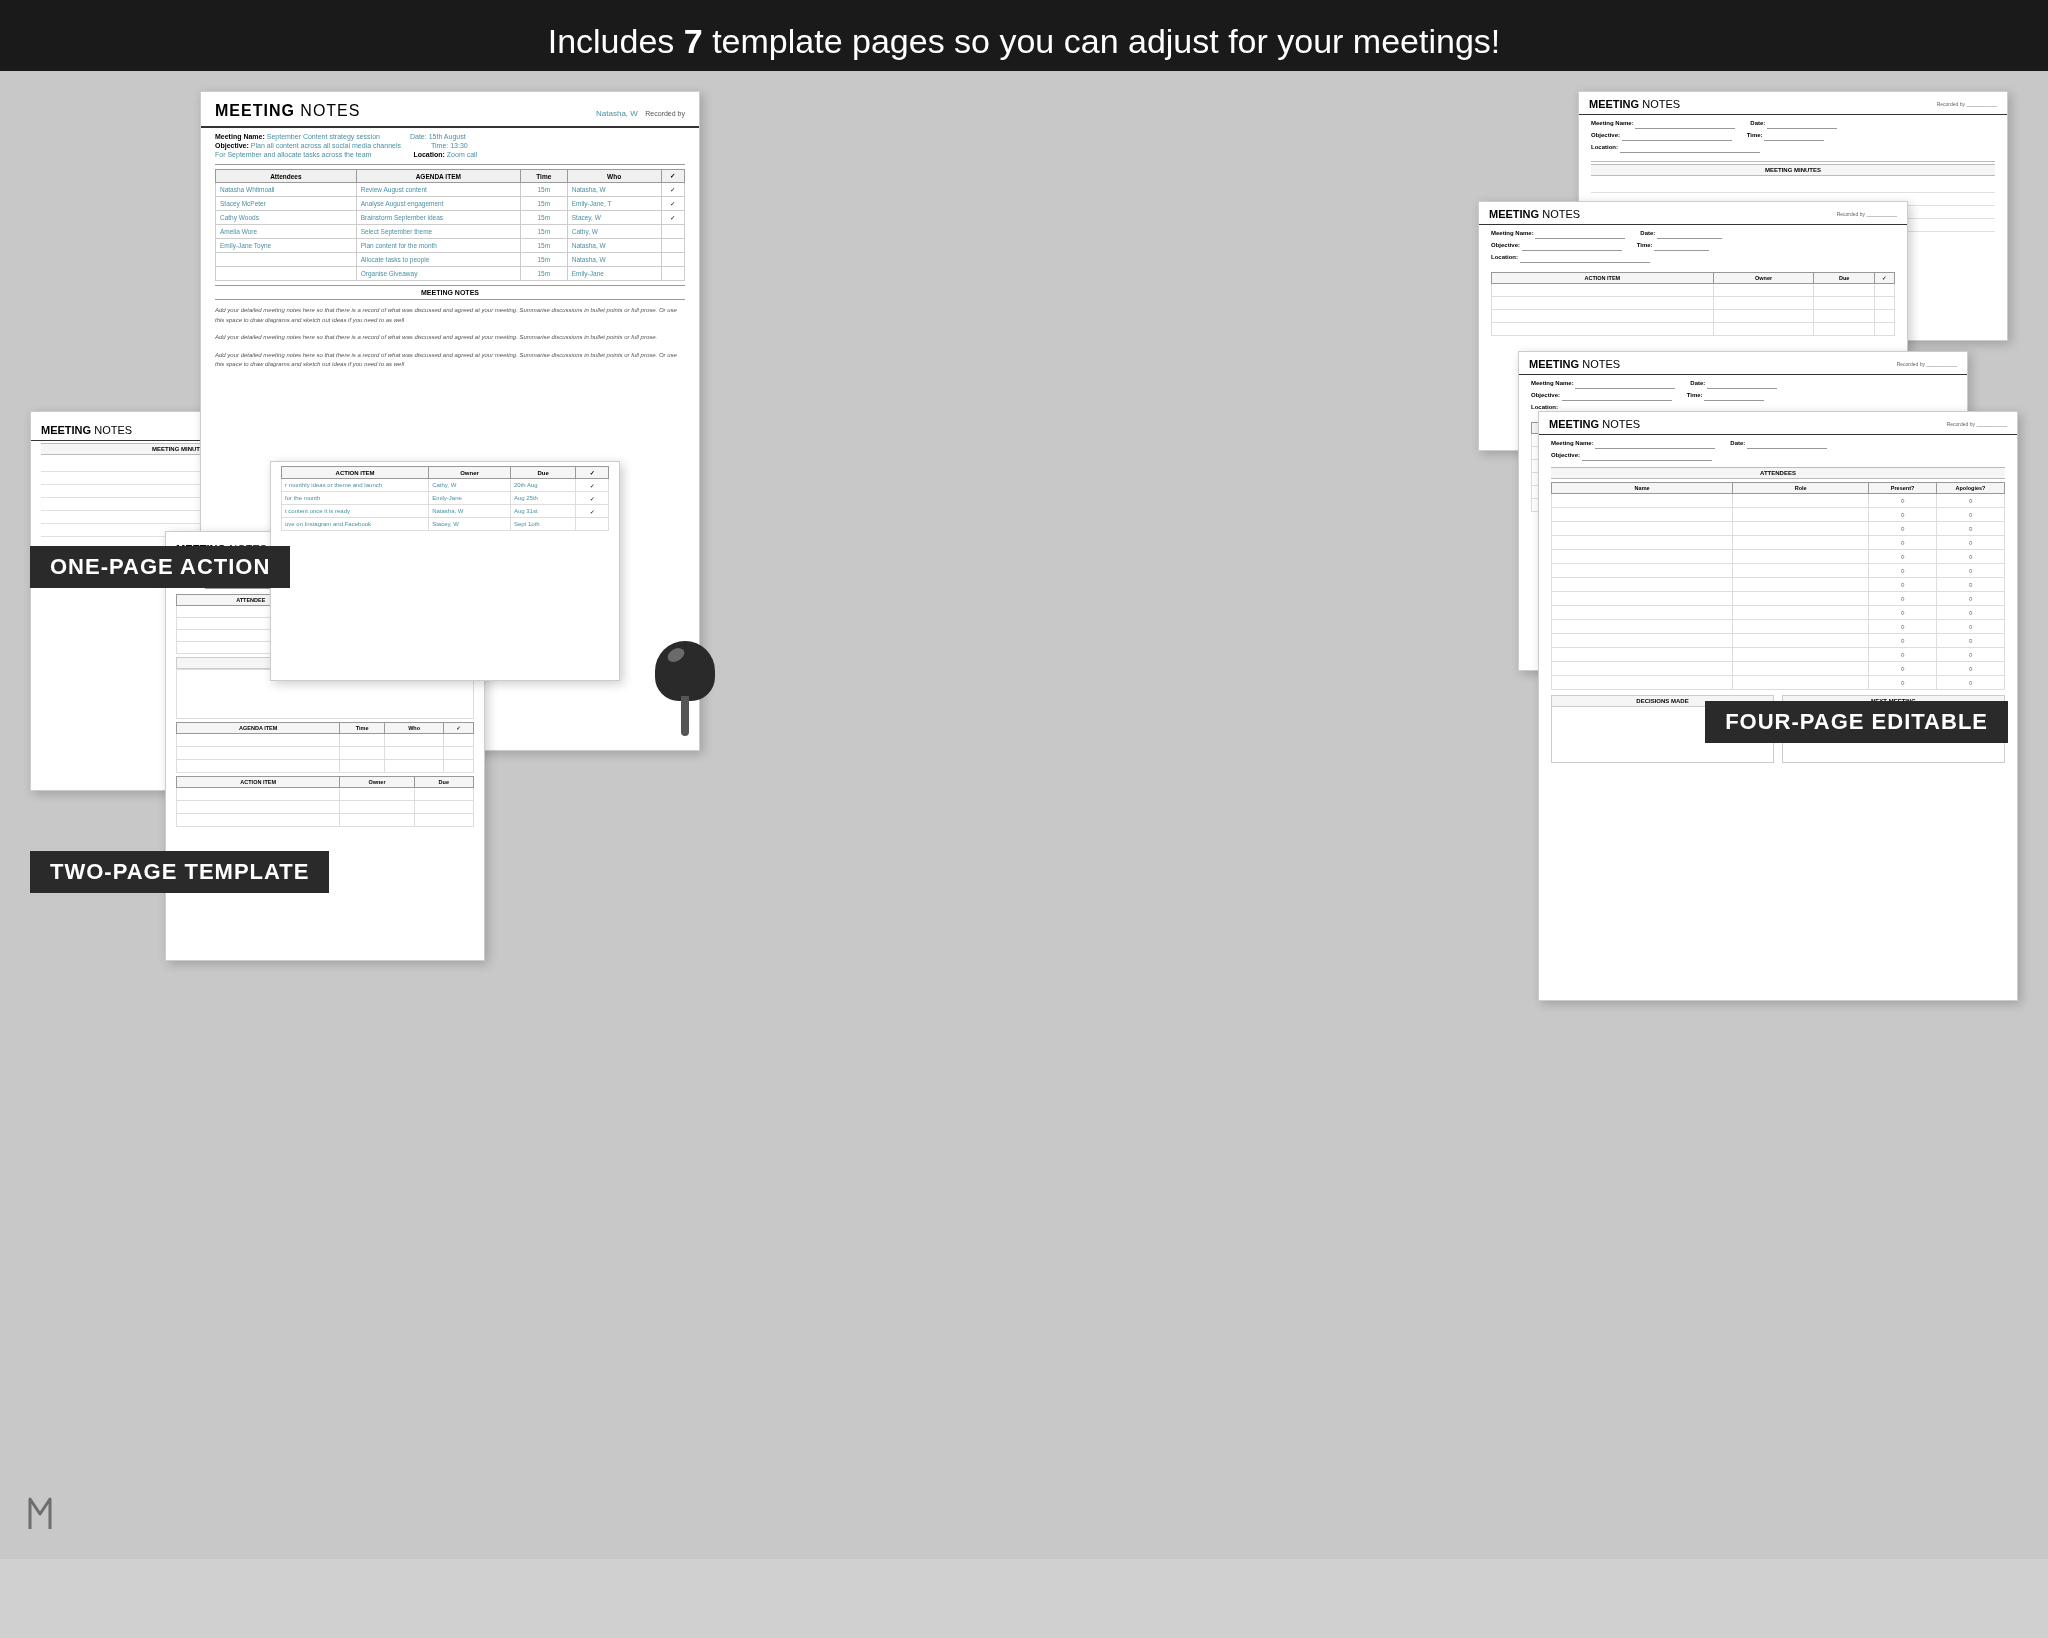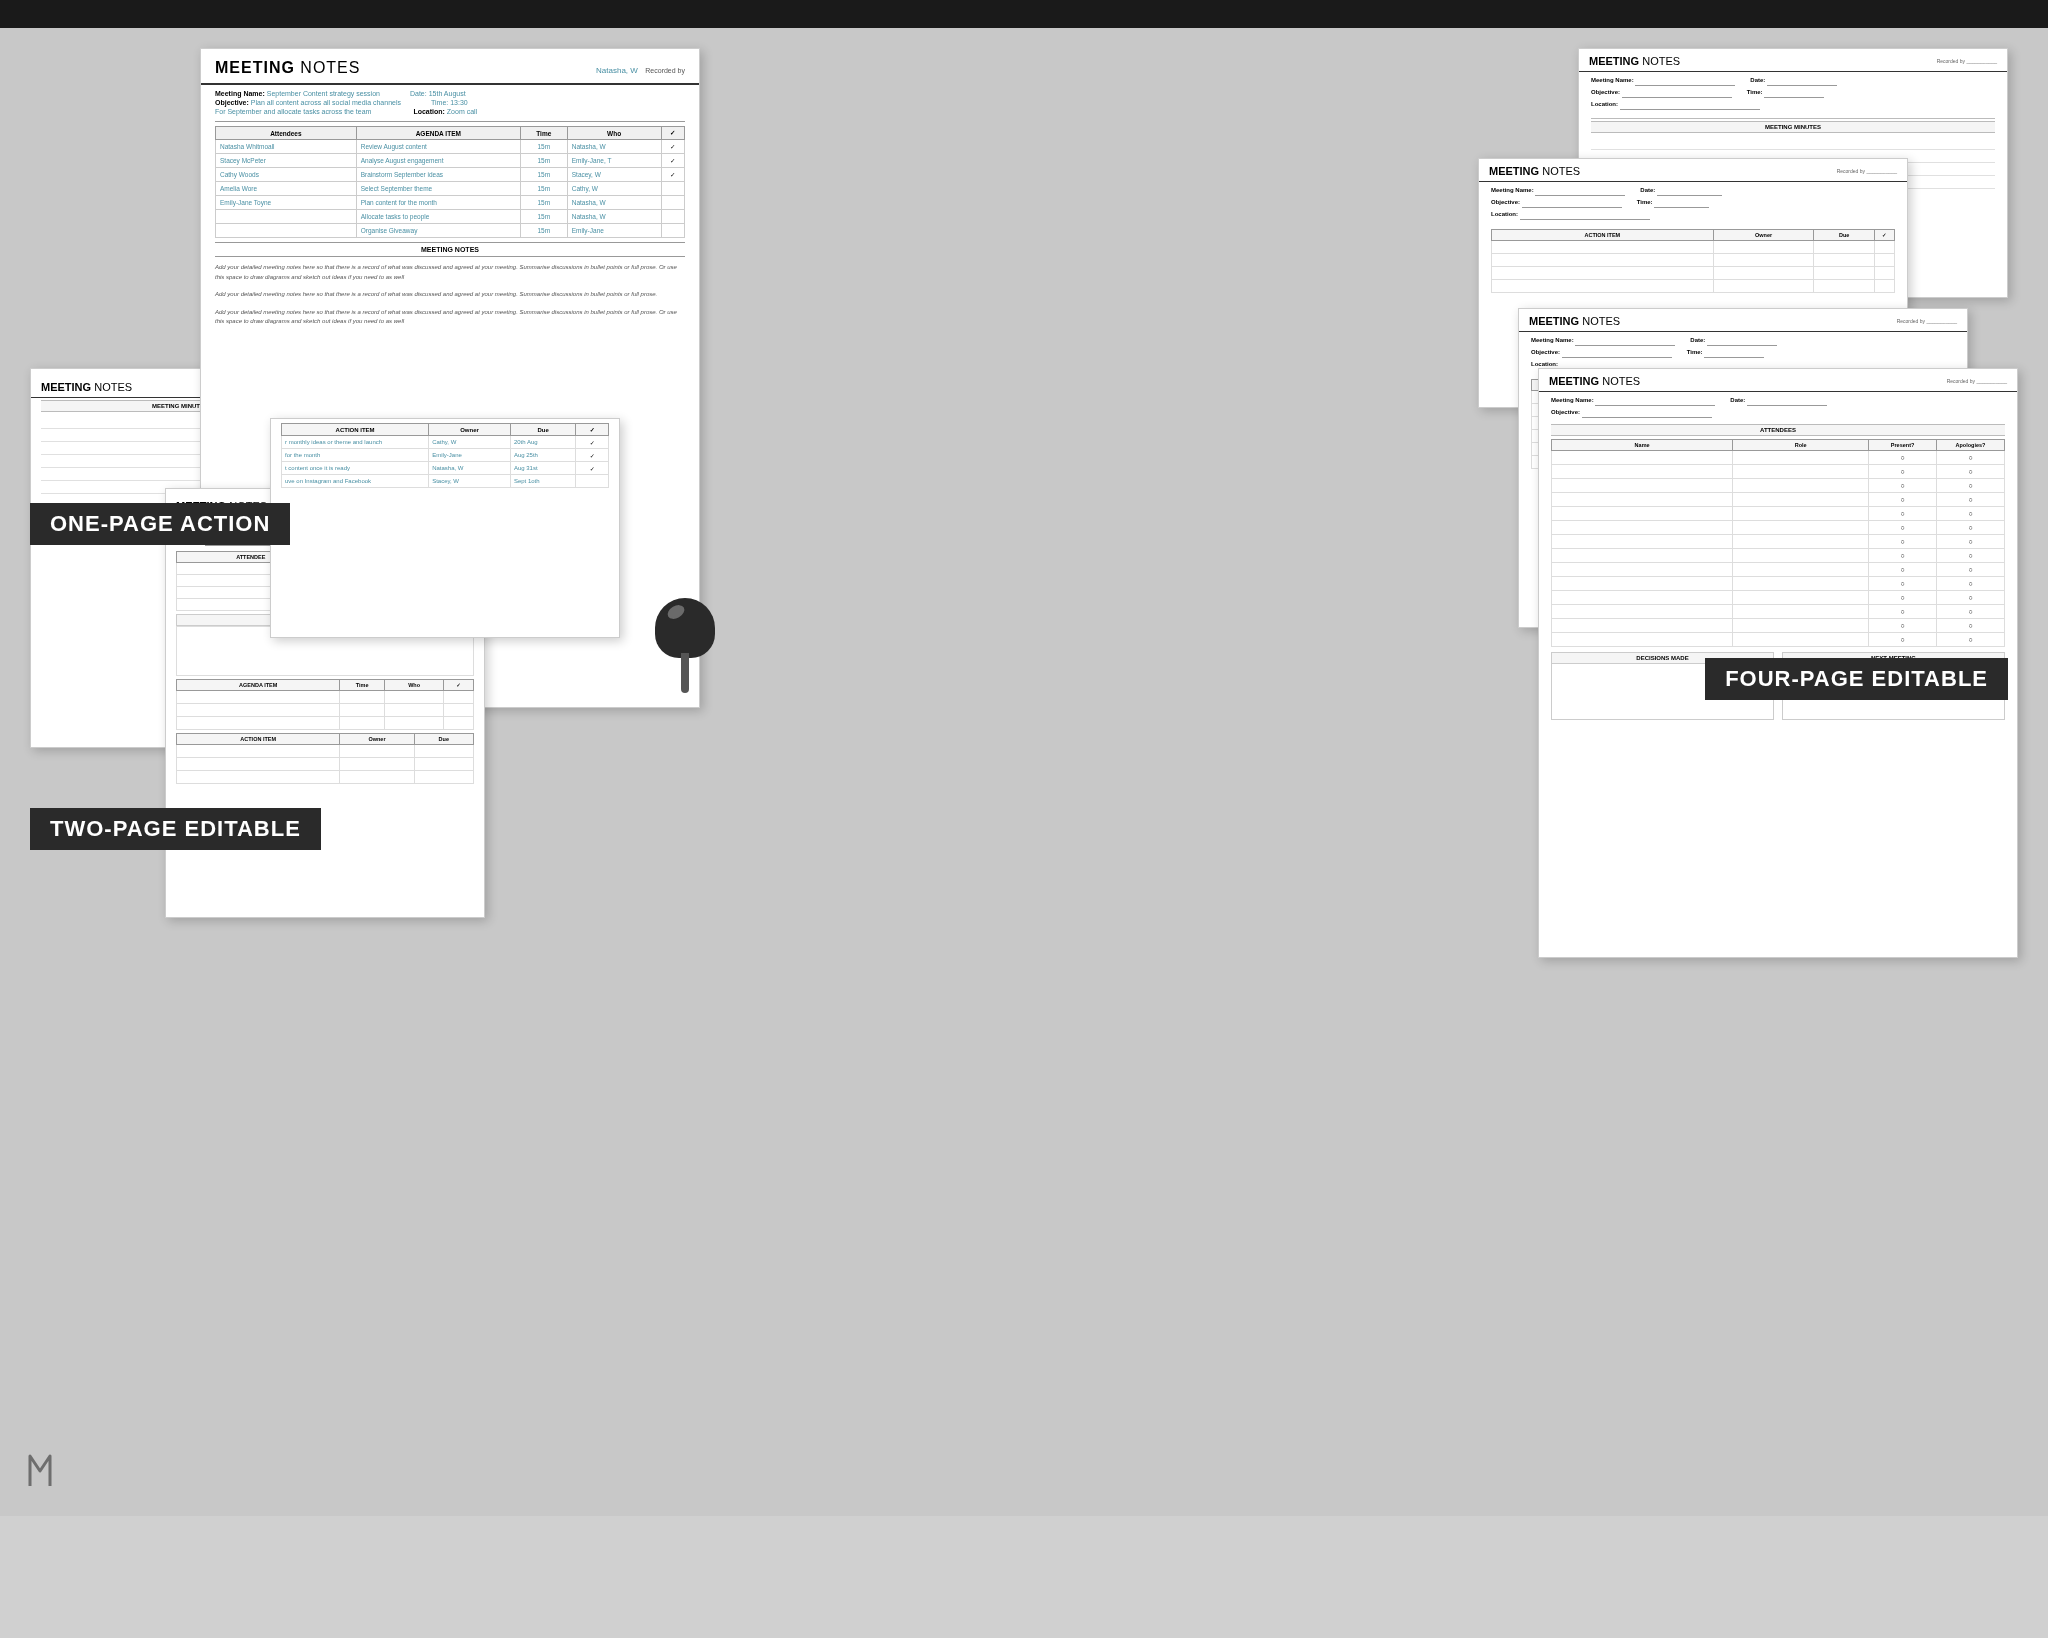--- a/index.html
+++ b/index.html
@@ -359,20 +359,23 @@
       height: 13px;
       font-size: 6px;
     }
 
     .blue-text { color: #4a90a4; }
   </style>
 </head>
 <body>
 
 <div class="header">
+  <div class="header-subtitle">
+    <span>Includes </span><strong>7</strong><span> template pages so you can adjust for your meetings!</span>
+  </div>
 </div>
 
 <div class="main-content">
 
   <div class="template-page page-one">
 
     <div class="tp-header">
       <div class="tp-title">
         <strong>MEETING</strong><span> NOTES</span>
       </div>
@@ -931,21 +934,21 @@
         <div style="height:55px;"></div>
       </div>
     </div>
   </div>
 
   <div class="version-badge badge-one-page">
     <span>ONE-PAGE ACTION</span>
   </div>
 
   <div class="version-badge badge-two-page">
-    <span>TWO-PAGE EDITABLE</span>
+    <span>TWO-PAGE TEMPLATE</span>
   </div>
 
   <div class="version-badge badge-four-page">
     <span>FOUR-PAGE EDITABLE</span>
   </div>
 
   <div class="pushpin">
     <div class="pushpin-head">
       <div class="pushpin-shine"></div>
     </div>

